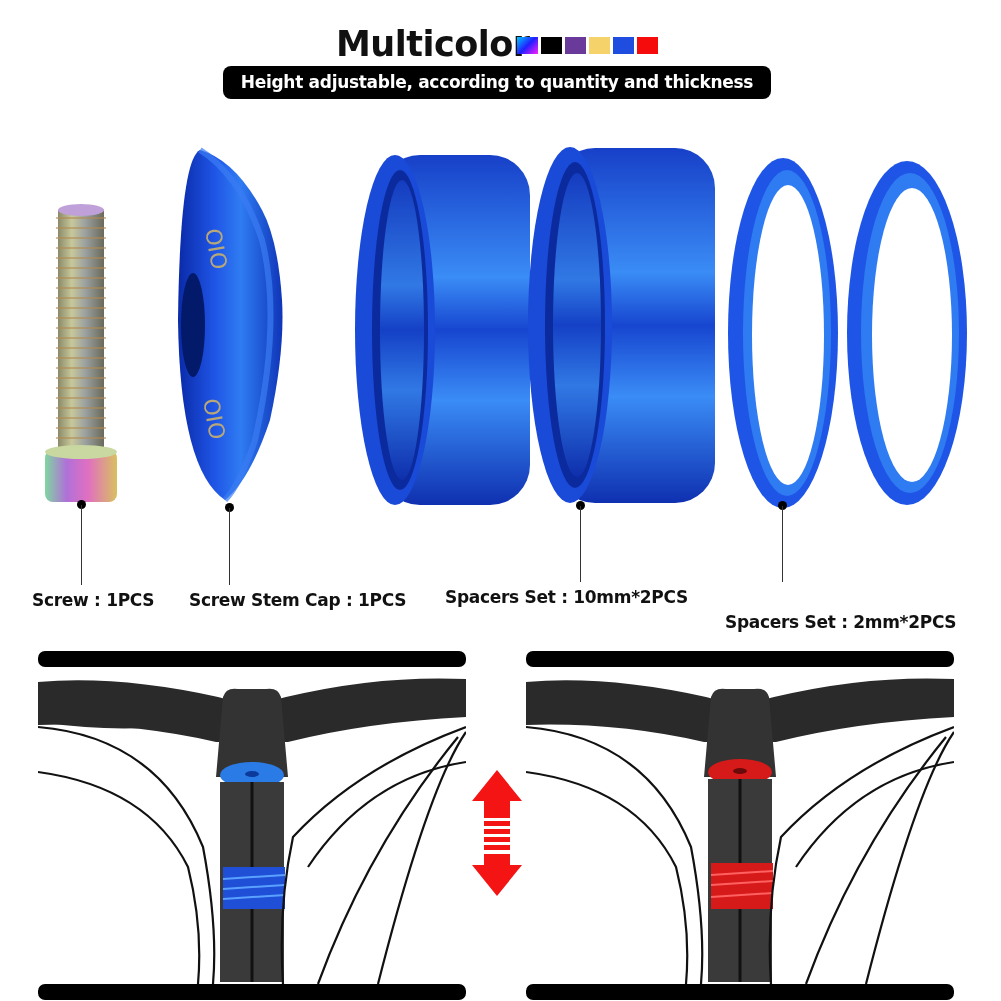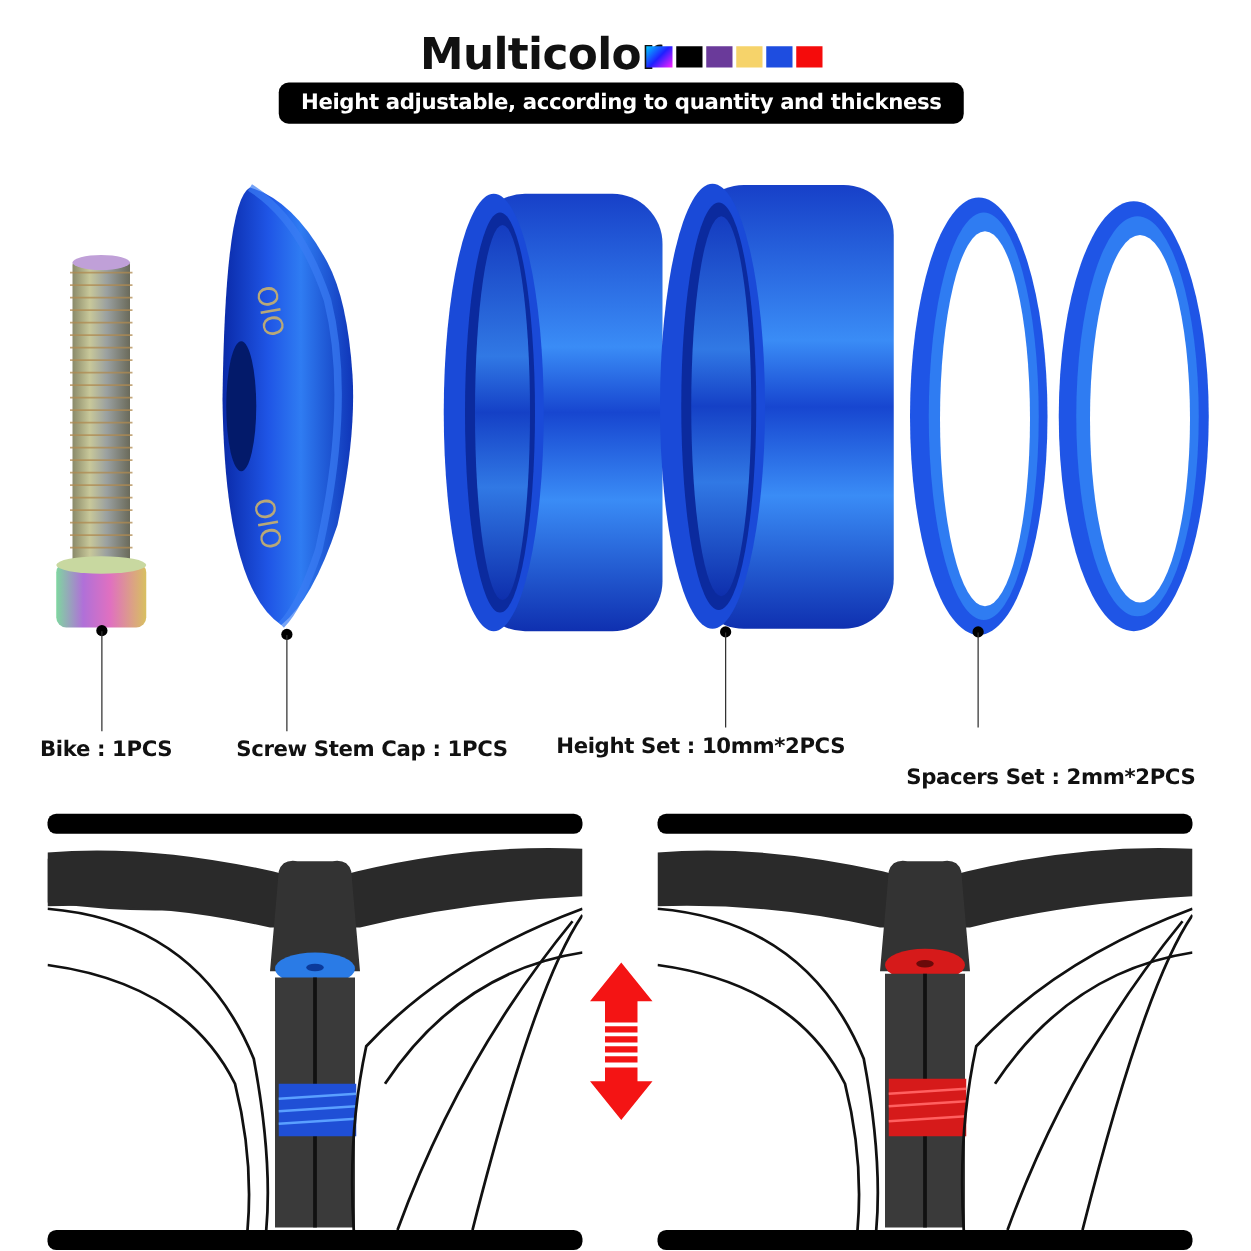--- a/index.html
+++ b/index.html
@@ -124,23 +124,23 @@
 
 <div class="abs dot" style="left:77px;top:500px;"></div>
 <div class="abs leader" style="left:81px;top:505px;height:80px;"></div>
 <div class="abs dot" style="left:225px;top:503px;"></div>
 <div class="abs leader" style="left:229px;top:508px;height:77px;"></div>
 <div class="abs dot" style="left:576px;top:501px;"></div>
 <div class="abs leader" style="left:580px;top:506px;height:76px;"></div>
 <div class="abs dot" style="left:778px;top:501px;"></div>
 <div class="abs leader" style="left:782px;top:506px;height:76px;"></div>
 
-<div class="abs label" style="left:32px;top:590px;">Bike : 1PCS</div>
+<div class="abs label" style="left:32px;top:590px;">Screw : 1PCS</div>
 <div class="abs label" style="left:189px;top:590px;">Screw Stem Cap : 1PCS</div>
-<div class="abs label" style="left:445px;top:587px;">Height Set : 10mm*2PCS</div>
+<div class="abs label" style="left:445px;top:587px;">Spacers Set : 10mm*2PCS</div>
 <div class="abs label" style="left:725px;top:612px;">Spacers Set : 2mm*2PCS</div>
 
 <div class="abs bar" style="left:38px;top:651px;width:428px;"></div>
 <div class="abs bar" style="left:38px;top:984px;width:428px;"></div>
 <div class="abs bar" style="left:526px;top:651px;width:428px;"></div>
 <div class="abs bar" style="left:526px;top:984px;width:428px;"></div>
 
 <svg class="abs" style="left:38px;top:667px;" width="428" height="317">
   <path d="M0 20 Q90 10 170 45 L175 50 Q110 70 0 55 Z" fill="#2b2b2b"></path>
   <path d="M0 15 Q80 8 180 30 Q214 40 248 30 Q340 8 428 12 L428 50 Q330 55 250 75 L178 75 Q90 55 0 58 Z" fill="#2a2a2a"></path>

